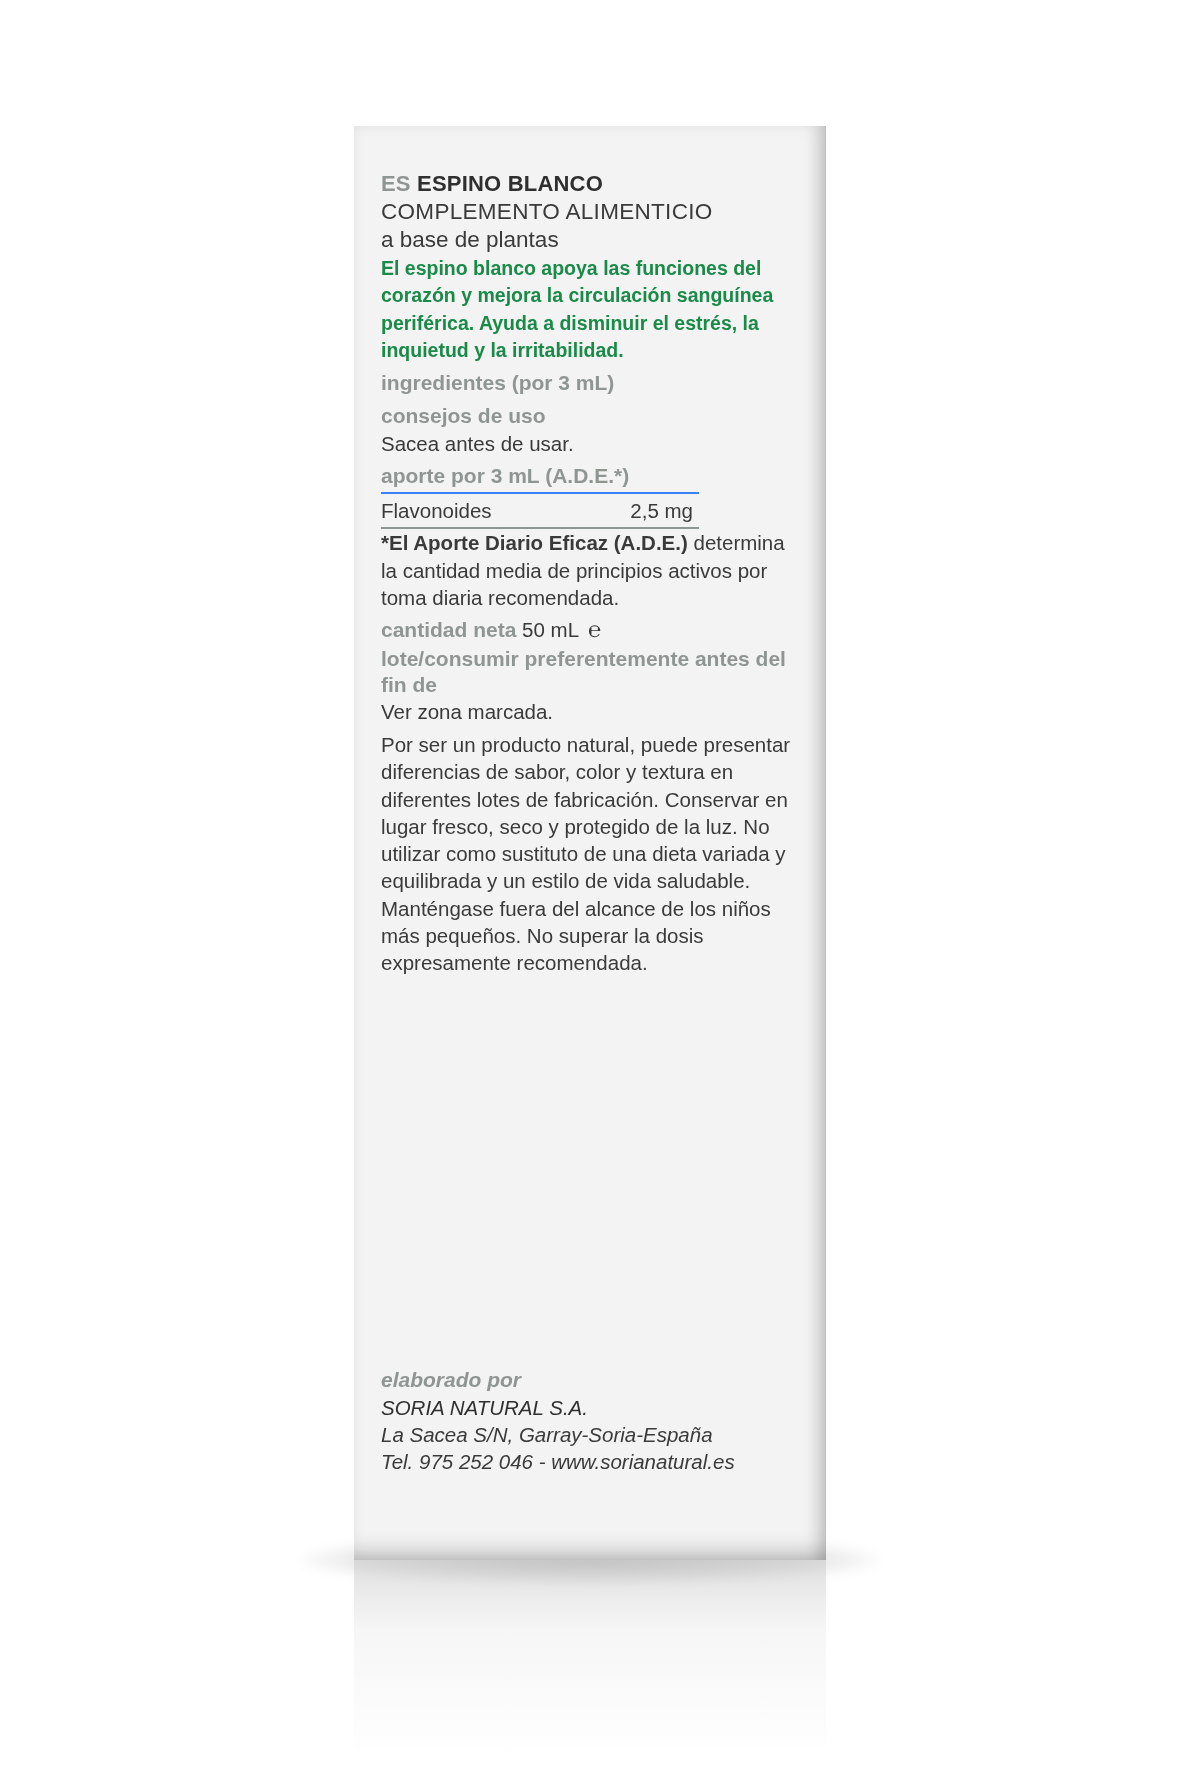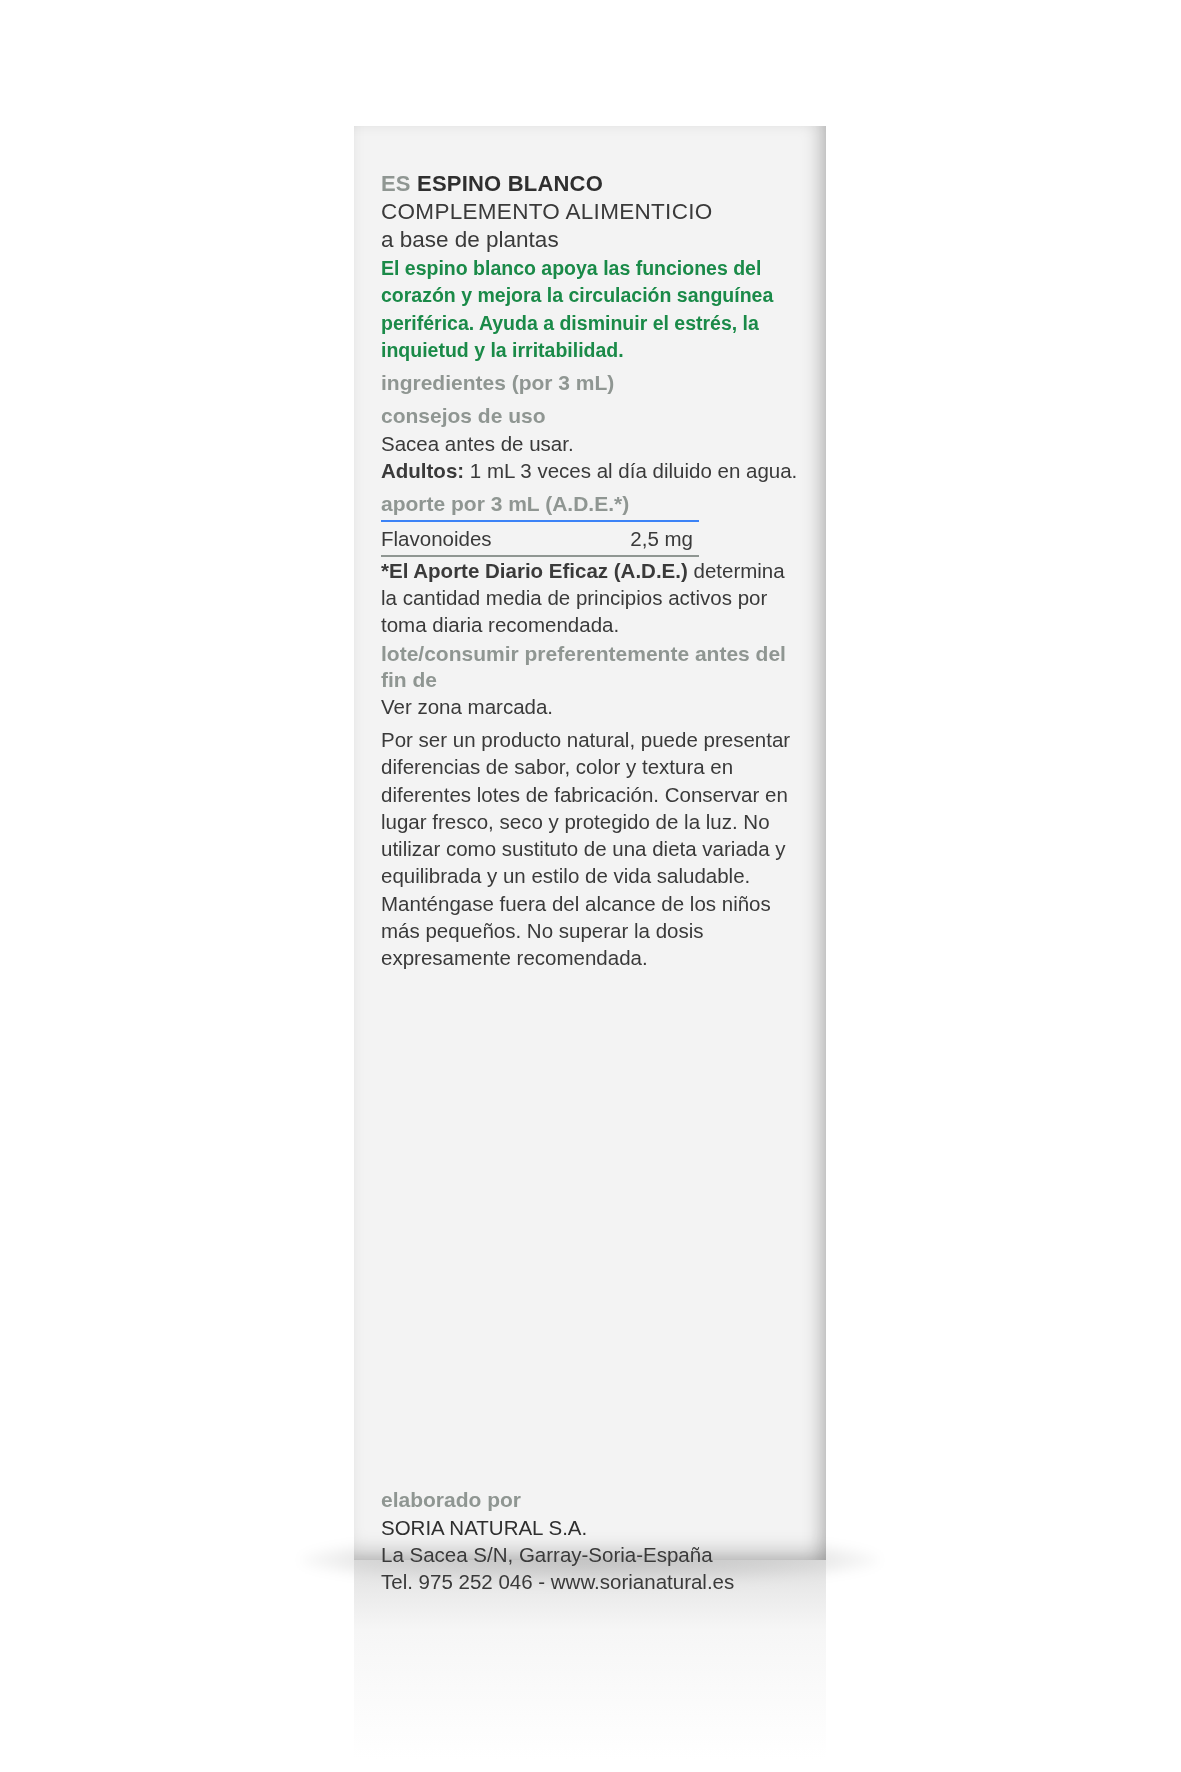--- a/index.html
+++ b/index.html
@@ -59,21 +59,21 @@
       padding: 2px 6px 2px 0;
       box-sizing: border-box;
       line-height: 29px;
     }
     .table .name { padding-left: 0; }
     .note { margin-top: 0; }
     .net { margin-top: 5px; }
     .net .label { color: #8f9692; font-weight: bold; font-size: 21px; }
     .emark { font-size: 22px; color: #3a3a3a; margin-left: 4px; }
     .disclaimer { margin-top: 6px; }
-    .maker { position: absolute; left: 381px; top: 1486px; width: 430px; color: #3a3a3a; font-size: 20.5px; line-height: 27px; }
+    .maker { position: absolute; left: 381px; top: 1366px; width: 430px; color: #3a3a3a; font-size: 20.5px; line-height: 27px; font-style: italic; }
     .maker .section-heading { margin-top: 0; }
     .maker .company { font-weight: 500; color: #2f2f2f; }
   </style>
 </head>
 <body>
 
 <div class="floor-shadow"></div>
 <div class="reflection"></div>
 <div class="box"></div>
 
@@ -83,30 +83,34 @@
     <span>ESPINO BLANCO</span>
   </div>
   <div class="subtitle">COMPLEMENTO ALIMENTICIO</div>
   <div class="subtitle2">a base de plantas</div>
   <div class="claim">El espino blanco apoya las funciones del corazón y mejora la circulación sanguínea periférica. Ayuda a disminuir el estrés, la inquietud y la irritabilidad.</div>
 
   <div class="section-heading">ingredientes (por 3 mL)</div>
 
   <div class="section-heading">consejos de uso</div>
   <p class="para">Sacea antes de usar.</p>
-  <p class="para"><span class="b">Adultos:</span><span> 1 mL 3 veces al día diluido en agua.</span></p>
 
   <div class="section-heading">aporte por 3 mL (A.D.E.*)</div>
   <div class="table">
     <span class="name">Flavonoides</span>
     <span class="value">2,5 mg</span>
   </div>
 
   <p class="para note"><span class="b">*El Aporte Diario Eficaz (A.D.E.)</span><span> determina la cantidad media de principios activos por toma diaria recomendada.</span></p>
 
+  <div class="net">
+    <span class="label">cantidad neta</span>
+    <span>50 mL</span>
+    <span class="emark">℮</span>
+  </div>
 
   <div class="section-heading" style="margin-top:2px;line-height:26px;">lote/consumir preferentemente antes del fin de</div>
   <p class="para">Ver zona marcada.</p>
 
   <p class="para disclaimer">Por ser un producto natural, puede presentar diferencias de sabor, color y textura en diferentes lotes de fabricación. Conservar en lugar fresco, seco y protegido de la luz. No utilizar como sustituto de una dieta variada y equilibrada y un estilo de vida saludable. Manténgase fuera del alcance de los niños más pequeños. No superar la dosis expresamente recomendada.</p>
 </div>
 
 <div class="maker">
   <div class="section-heading">elaborado por</div>
   <div class="company">SORIA NATURAL S.A.</div>

